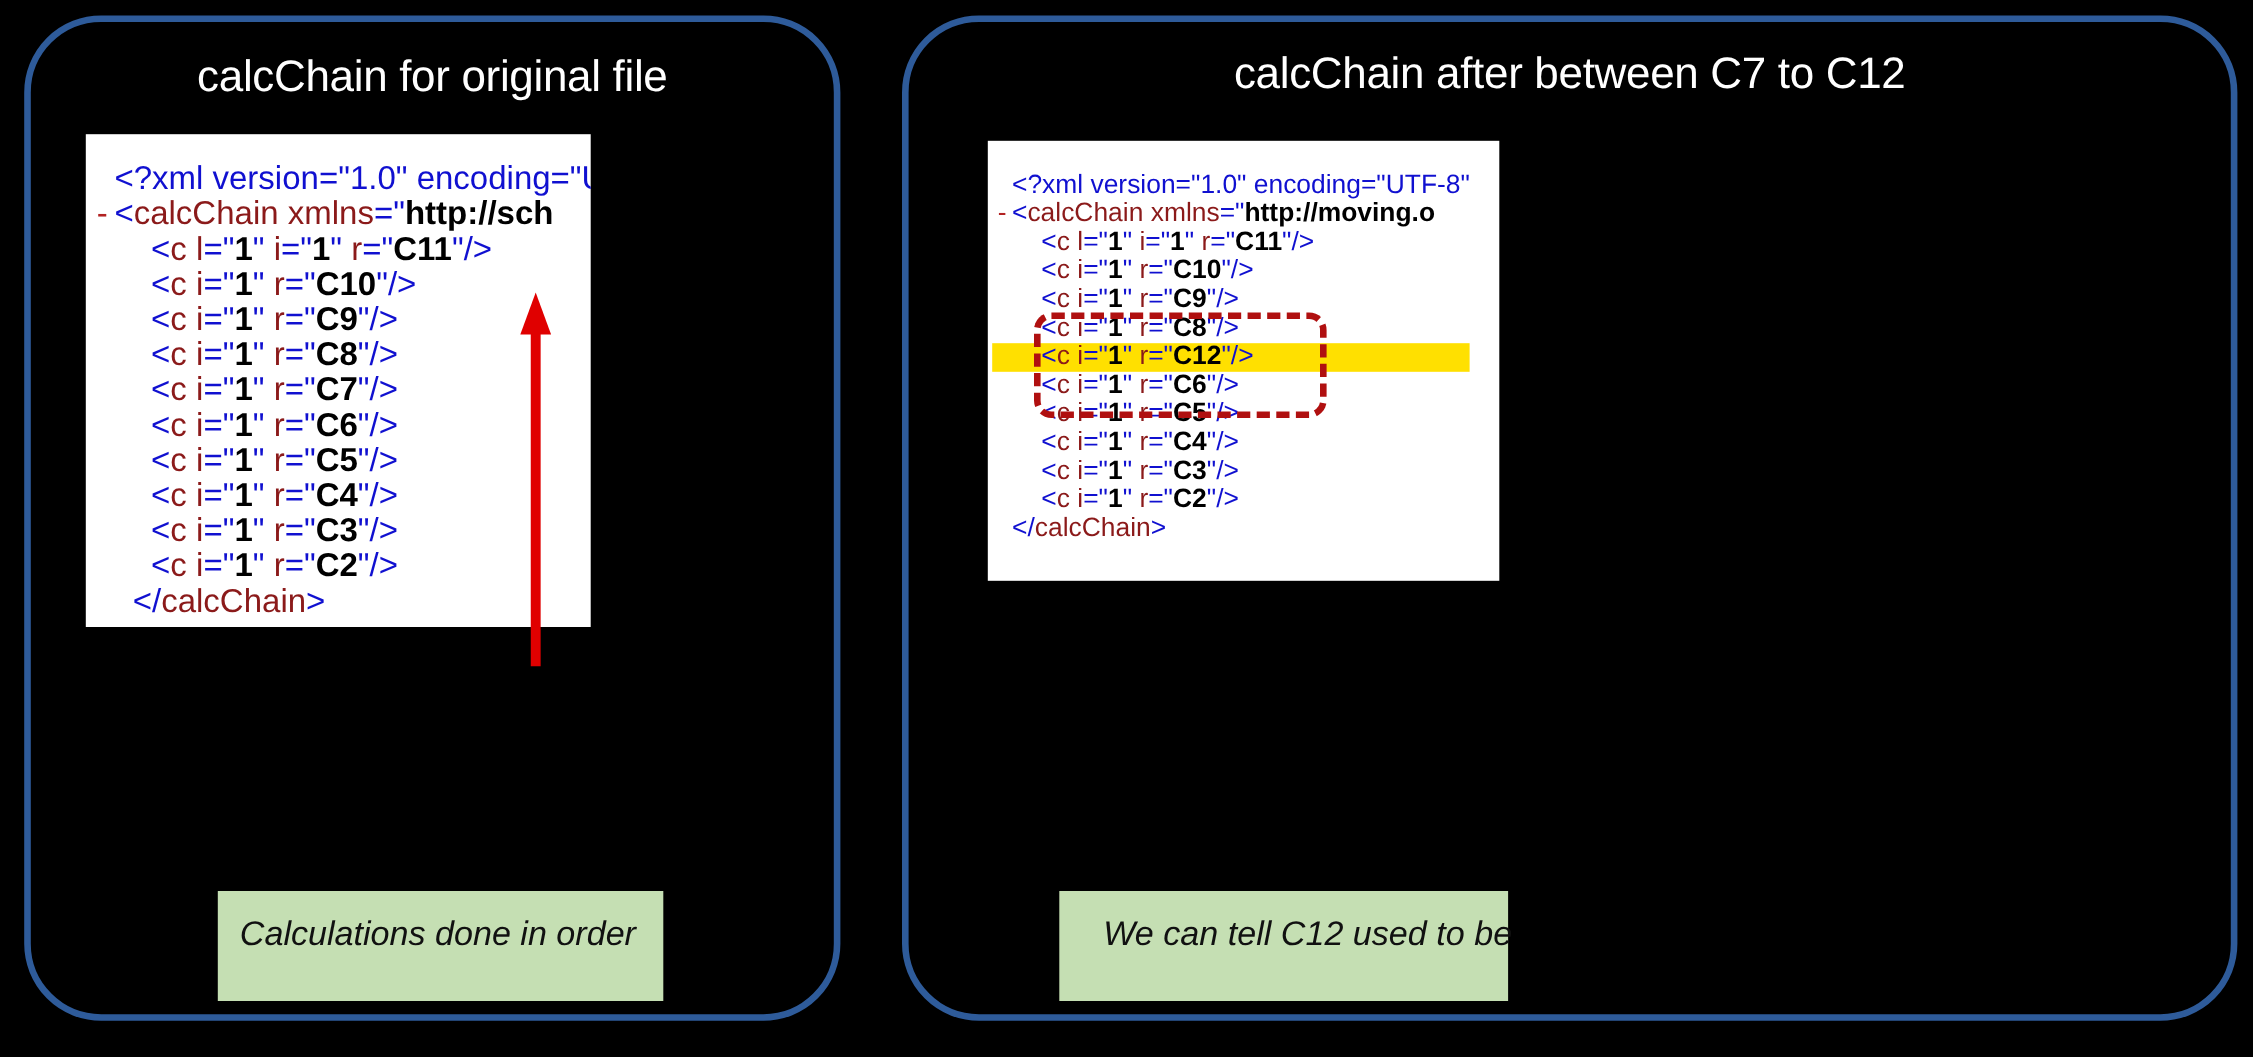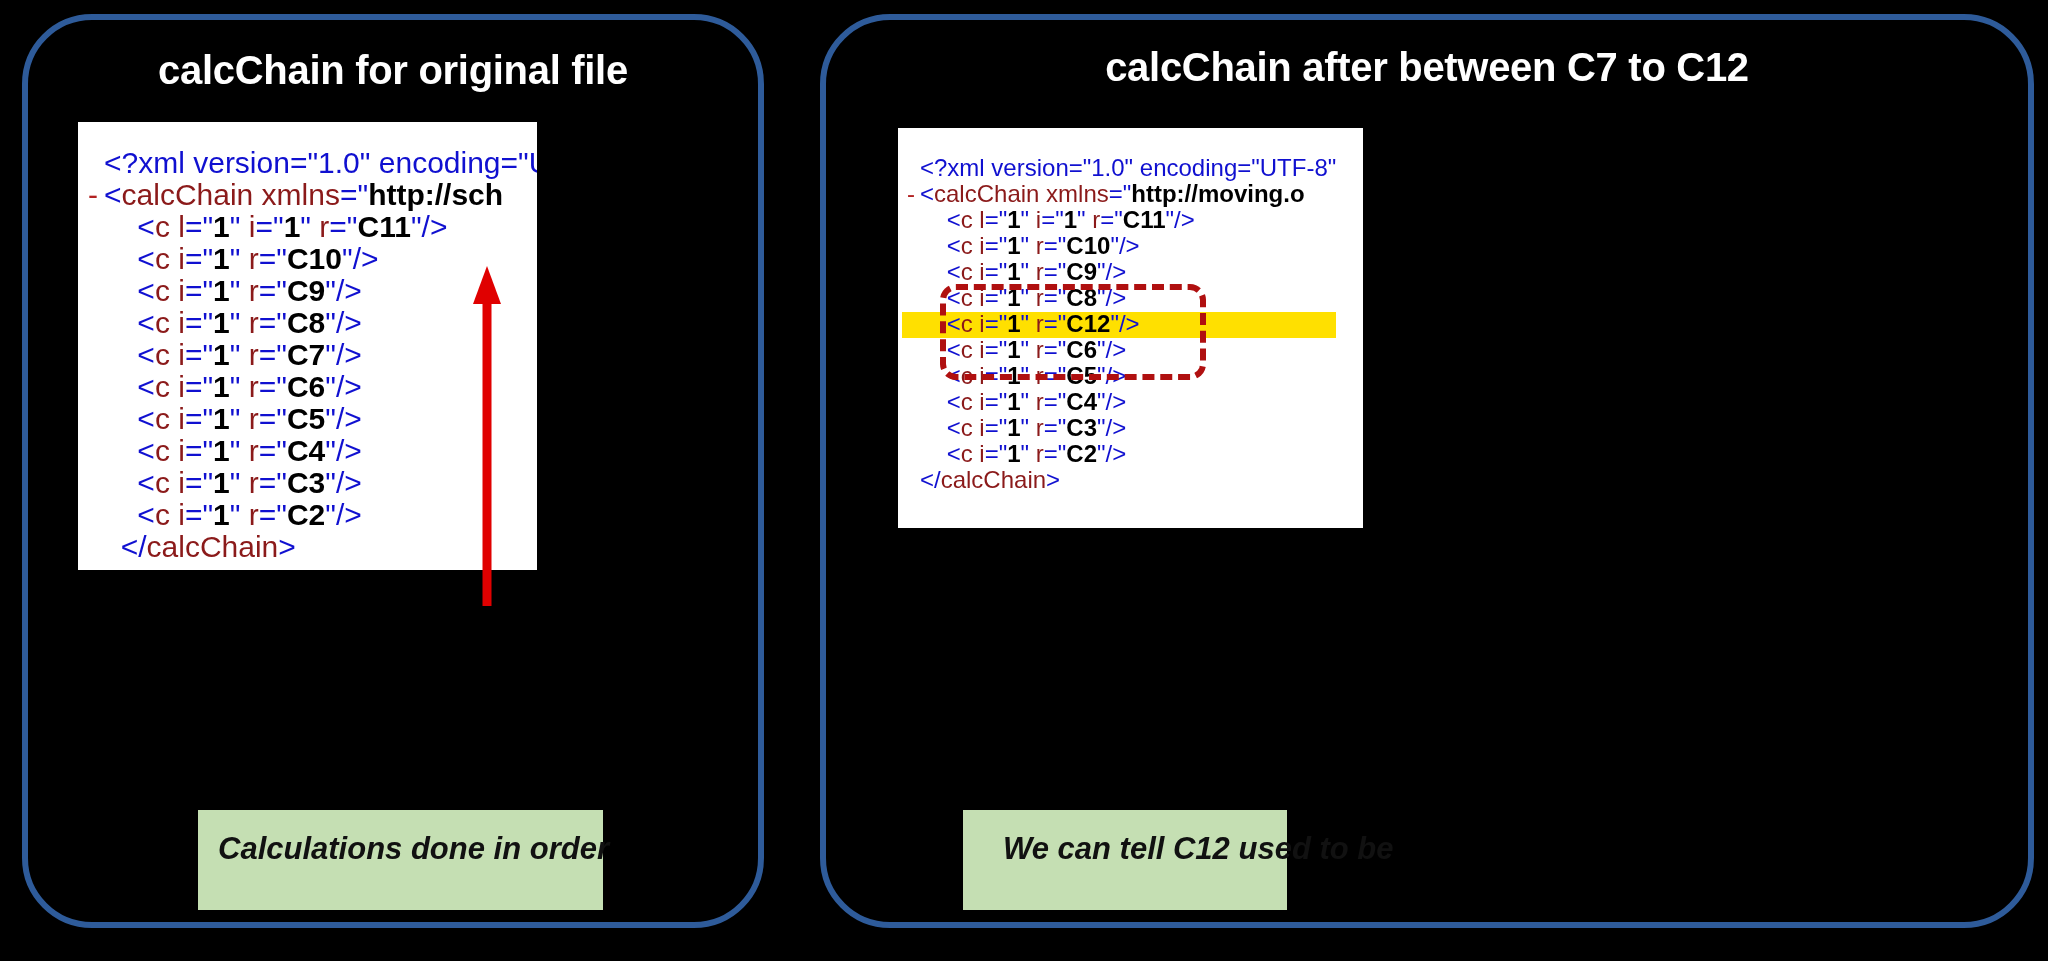--- a/index.html
+++ b/index.html
@@ -19,21 +19,21 @@
     border-radius:70px;
     background:#000000;
     box-sizing:border-box;
   }
   #panel-left{left:22px;top:14px;width:742px;height:914px;}
   #panel-right{left:820px;top:14px;width:1214px;height:914px;}
 
   .panel-title{
     position:absolute;
     color:#FFFFFF;
-    font-weight:bold;
+    font-weight:normal;
     font-size:40px;
     letter-spacing:-0.3px;
     white-space:nowrap;
     text-align:center;
   }
   #title-left{left:22px;top:48px;width:742px;}
   #title-right{left:820px;top:45px;width:1214px;}
 
   
   .code-block{
@@ -98,22 +98,22 @@
     position:absolute;
     background:#C5DFB3;
     color:#111111;
     font-style:italic;
     font-size:31px;
     line-height:1.35;
     padding:18px 0 18px 20px;
     box-sizing:border-box;
   }
   #note-left{left:198px;top:810px;width:405px;height:100px;}
-  #note-right{left:963px;top:810px;width:324px;height:100px;padding-left:40px;}
-  .note-line{white-space:pre;font-weight:bold;}
+  #note-right{left:963px;top:810px;width:408px;height:100px;padding-left:40px;}
+  .note-line{white-space:pre;}
 </style>
 </head>
 <body>
 
 <div class="stage">
 
   <div class="panel" id="panel-left"></div>
   <div class="panel-title" id="title-left">calcChain for original file</div>
 
   <div class="code-block" id="code-left">

